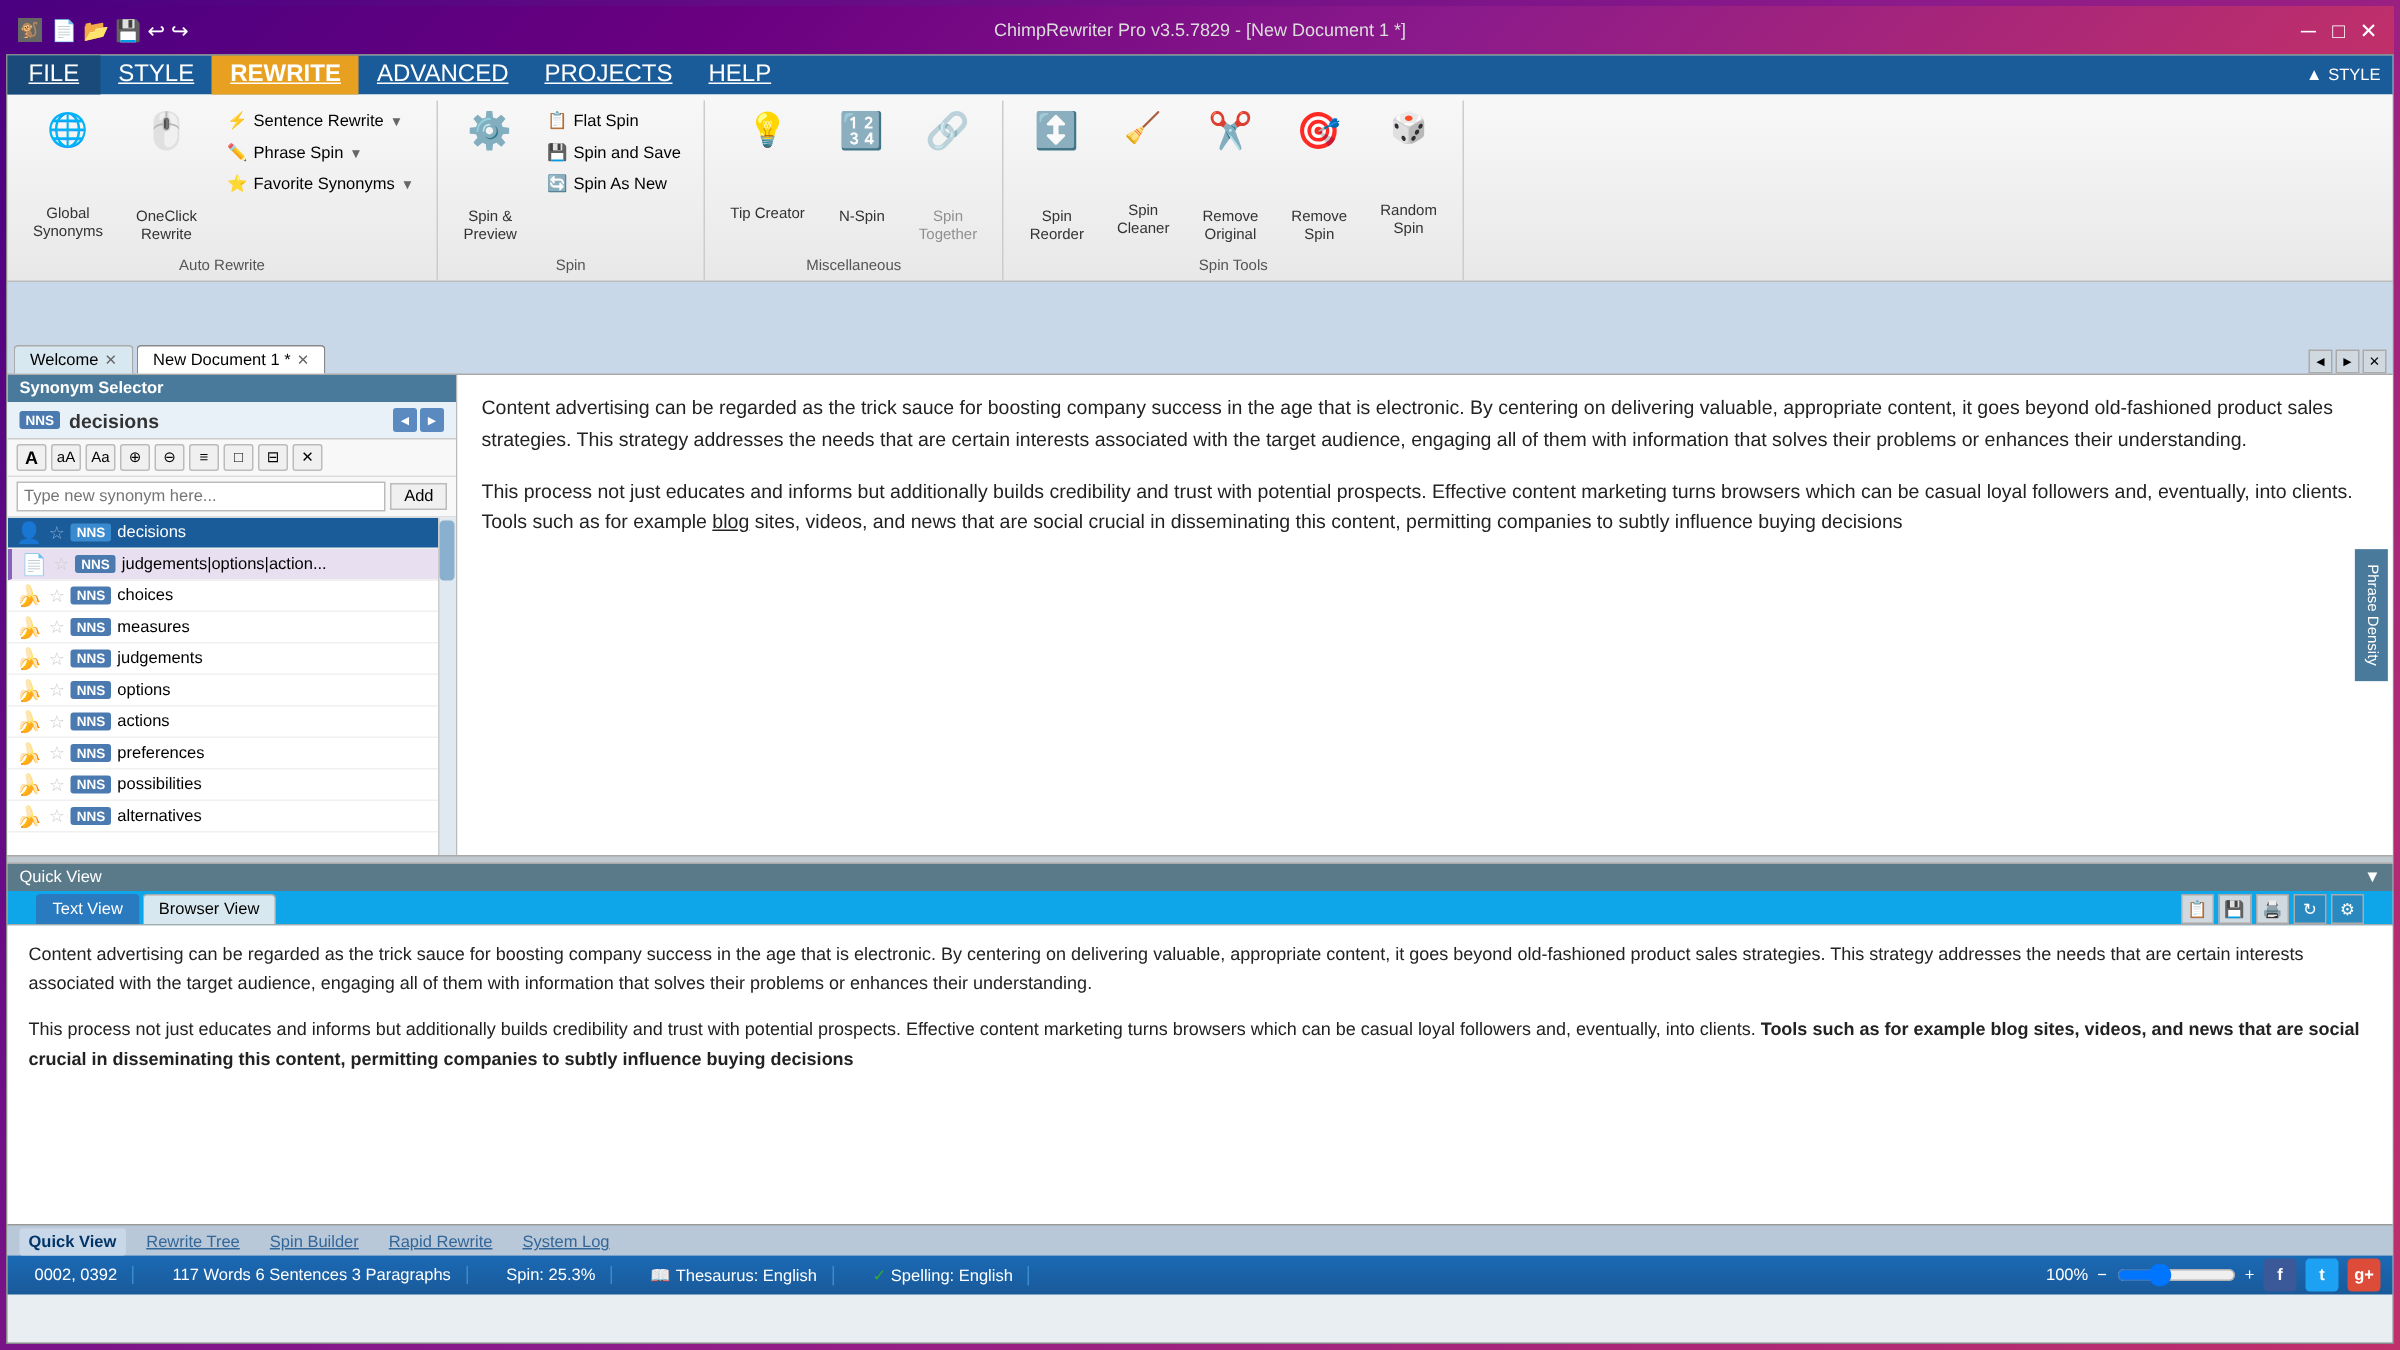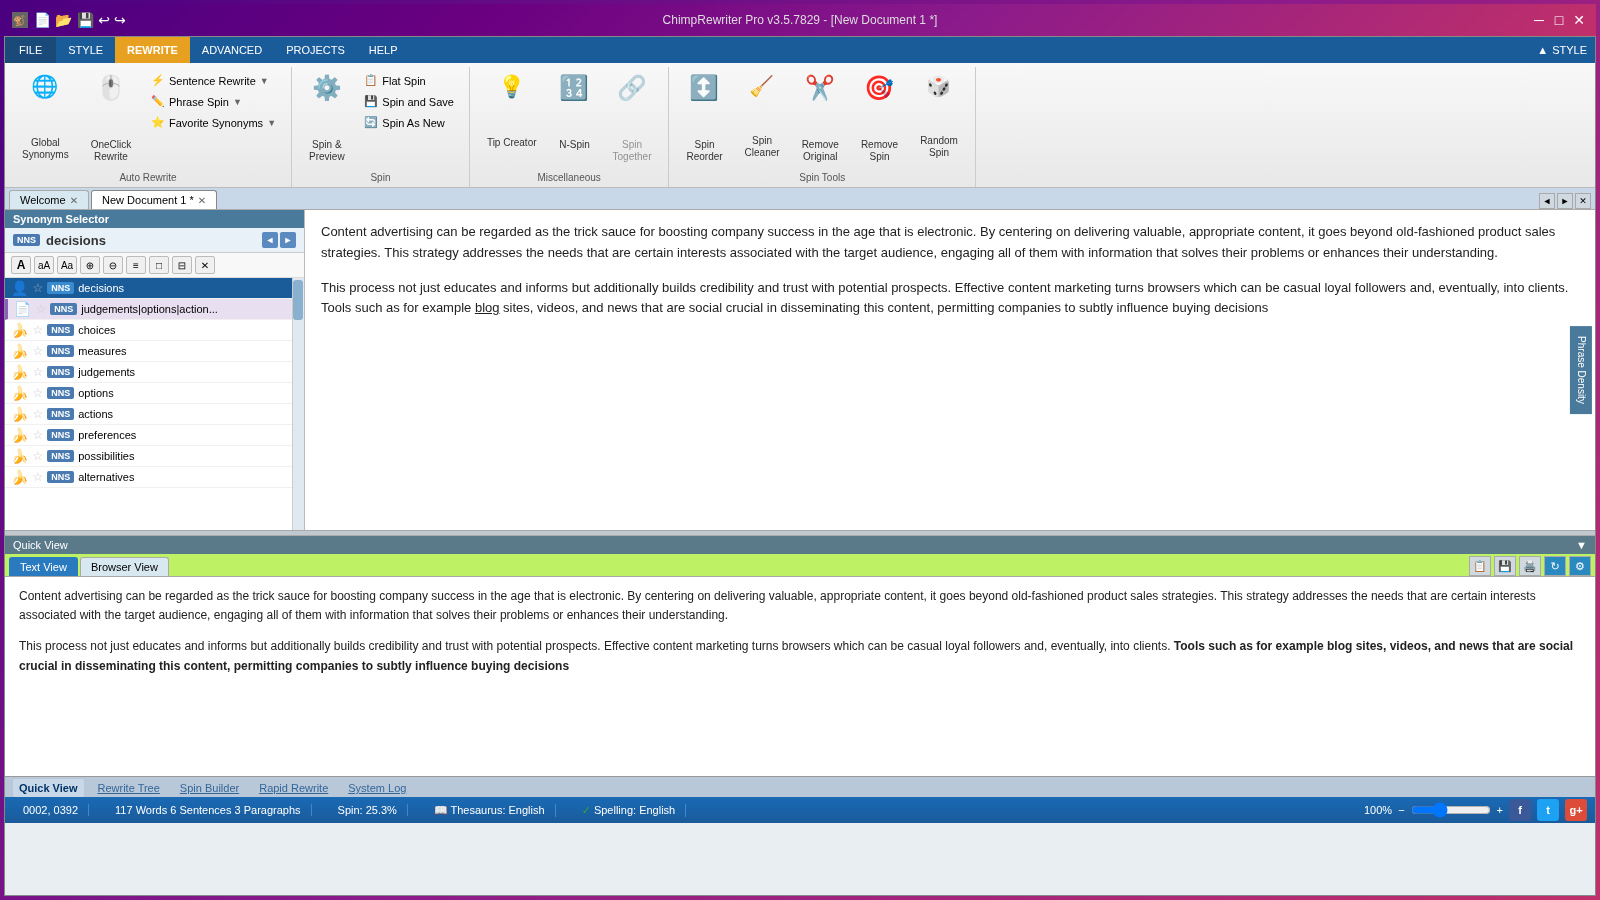--- a/index.html
+++ b/index.html
@@ -26,23 +26,24 @@
       background: #1a5c9a;
       display: flex;
       align-items: stretch;
       height: 26px;
     }
     .menu-item {
       padding: 0 12px;
       display: flex;
       align-items: center;
       color: white;
-      font-size: 11px;
+      font-size: 16px;
       cursor: pointer;
       font-weight: 500;
+      text-decoration: underline;
     }
     .menu-file { background: #1a5c9a; }
     .menu-rewrite { background: #e8a020; color: white; font-weight: bold; }
 
     
     .ribbon {
       background: linear-gradient(180deg, #f8f8f8 0%, #e8e8e8 100%);
       border-bottom: 1px solid #bbb;
       display: flex;
       align-items: stretch;
@@ -118,20 +119,21 @@
       padding: 3px 10px;
       background: #d8e8f0;
       border: 1px solid #aaa;
       border-bottom: none;
       border-radius: 3px 3px 0 0;
       font-size: 11px;
       cursor: pointer;
       display: flex;
       align-items: center;
       gap: 4px;
+      margin-top: 40px;
     }
     .doc-tab.active {
       background: white;
       font-weight: 500;
       border-color: #888;
     }
     .doc-tab-close { font-size: 10px; color: #666; cursor: pointer; }
     .tab-nav { margin-left: auto; display: flex; gap: 2px; align-items: center; }
     .tab-nav-btn { width: 16px; height: 16px; background: #d0d8e0; border: 1px solid #aaa; display: flex; align-items: center; justify-content: center; font-size: 9px; cursor: pointer; }
 
@@ -522,20 +524,24 @@
           <div class="tb-btn" style="font-weight:bold; font-size:12px;">A</div>
           <div class="tb-btn" style="font-size:10px;">aA</div>
           <div class="tb-btn" style="font-size:10px;">Aa</div>
           <div class="tb-btn">⊕</div>
           <div class="tb-btn">⊖</div>
           <div class="tb-btn">≡</div>
           <div class="tb-btn">□</div>
           <div class="tb-btn">⊟</div>
           <div class="tb-btn">✕</div>
         </div>
+        <div class="toolbar-row">
+          <input class="synonym-input" type="text" placeholder="Type new synonym here..." style="">
+          <button class="add-btn">Add</button>
+        </div>
 
         <div style="display:flex; flex:1; overflow:hidden;">
           <div class="synonym-list">
 
             <div class="syn-item active">
               <span class="syn-icon">👤</span>
               <span class="syn-star">☆</span>
               <span class="tag">NNS</span>
               <span>decisions</span>
             </div>
@@ -622,21 +628,21 @@
 
     </div>
 
     <div class="resize-handle"></div>
 
     <div class="quick-view-pane">
       <div class="quick-view-header">
         <span>Quick View</span>
         <span>▼</span>
       </div>
-      <div style="display:flex; align-items:center; background:#bef264; border-bottom:1px solid #aaa; padding:2px 4px 0;">
+      <div style="display:flex; background:#0ea5e9; border-bottom:1px solid #aaa; padding:2px 19px 0;">
         <div class="quick-view-tabs" style="border-bottom:none; background:transparent; padding:0; display:flex; gap:2px;">
           <div class="qv-tab active">Text View</div>
           <div class="qv-tab">Browser View</div>
         </div>
         <div class="qv-toolbar" style="margin-left:auto;">
           <div class="qv-btn">📋</div>
           <div class="qv-btn">💾</div>
           <div class="qv-btn">🖨️</div>
           <div class="qv-btn" style="background:#2a8ac0; color:white;">↻</div>
           <div class="qv-btn" style="background:#2a8ac0; color:white;">⚙</div>

